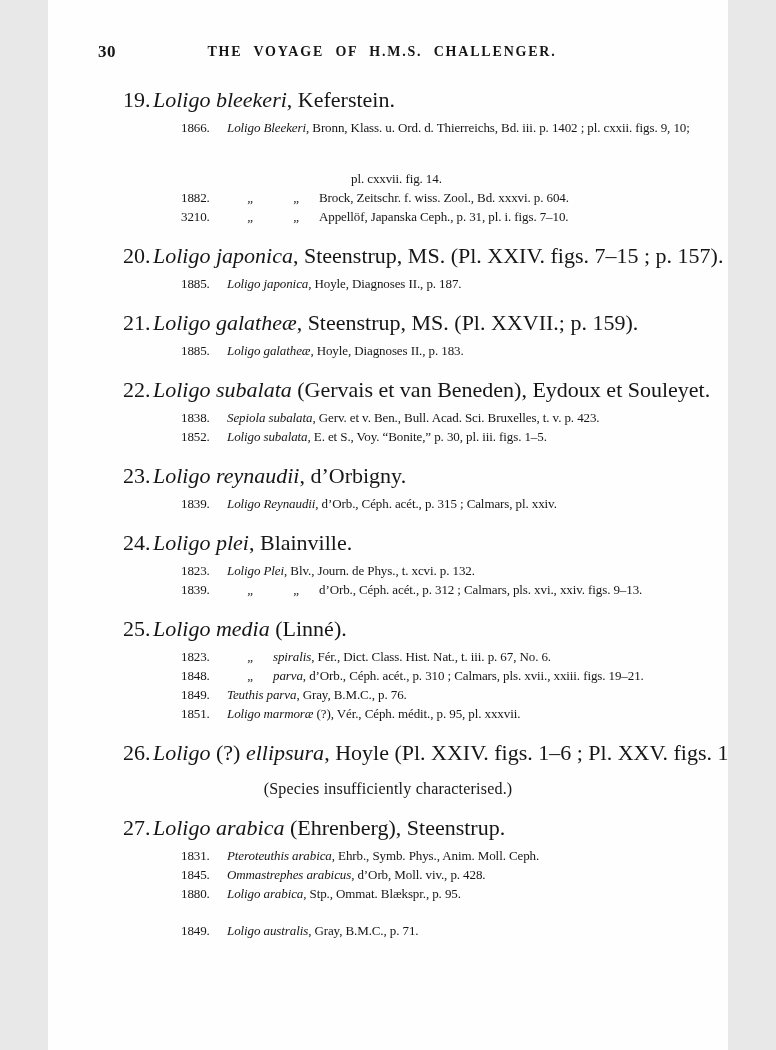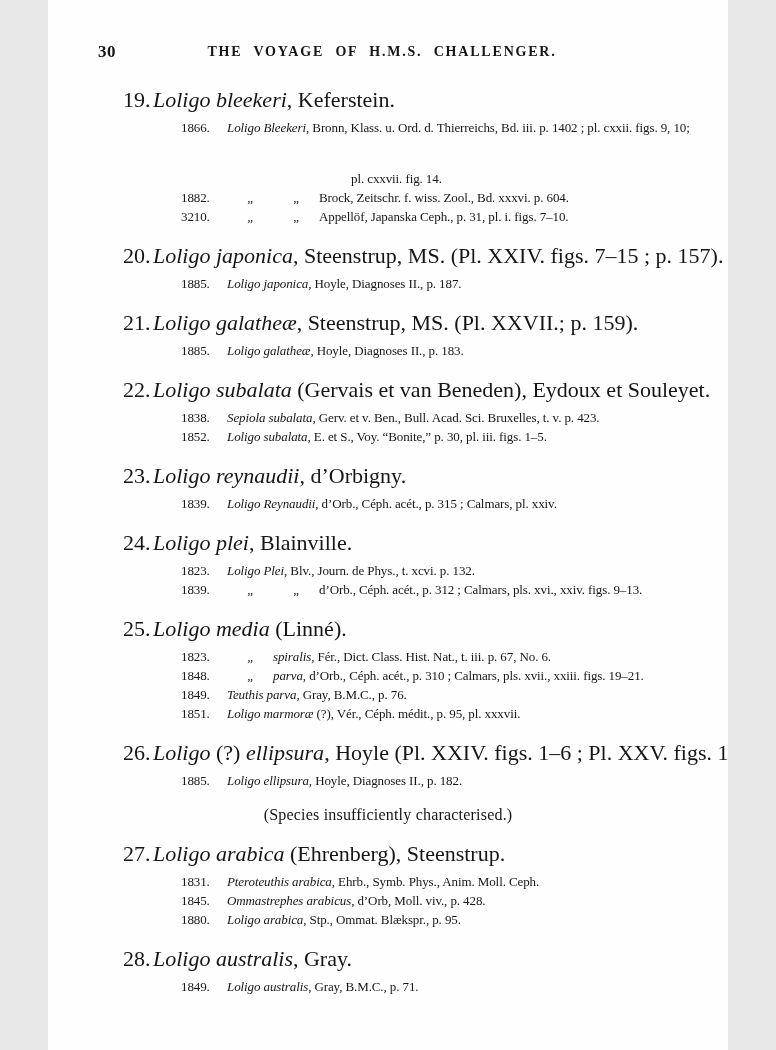--- a/index.html
+++ b/index.html
@@ -167,25 +167,20 @@
         <div class="cite">
           <span class="cite-year">1851.</span><span><span class="seg-i">Loligo marmoræ</span><span class="seg-r"> (?), Vér., Céph. médit., p. 95, pl. xxxvii.</span></span>
         </div>
       </div>
     </div>
 
     <div class="entry">
       <div class="entry-heading">
         <span class="entry-num">26.</span><span><span class="seg-i">Loligo</span><span class="seg-r"> (?) </span><span class="seg-i">ellipsura</span><span class="seg-r">, Hoyle (Pl. XXIV. figs. 1–6 ; Pl. XXV. figs. 11–15 ; p. 160).</span></span>
       </div>
-      <div class="cites">
-        <div class="cite">
-          <span class="cite-year">1885.</span><span><span class="seg-i">Loligo ellipsura</span><span class="seg-r">, Hoyle, Diagnoses II., p. 182.</span></span>
-        </div>
-      </div>
     </div>
 
     <div class="note">(Species insufficiently characterised.)</div>
 
     <div class="entry">
       <div class="entry-heading">
         <span class="entry-num">27.</span><span><span class="seg-i">Loligo arabica</span><span class="seg-r"> (Ehrenberg), Steenstrup.</span></span>
       </div>
       <div class="cites">
         <div class="cite">
@@ -194,23 +189,20 @@
         <div class="cite">
           <span class="cite-year">1845.</span><span><span class="seg-i">Ommastrephes arabicus</span><span class="seg-r">, d’Orb, Moll. viv., p. 428.</span></span>
         </div>
         <div class="cite">
           <span class="cite-year">1880.</span><span><span class="seg-i">Loligo arabica</span><span class="seg-r">, Stp., Ommat. Blækspr., p. 95.</span></span>
         </div>
       </div>
     </div>
 
     <div class="entry">
-      <div class="entry-heading">
-        <span class="entry-num">28.</span><span><span class="seg-i">Loligo australis</span><span class="seg-r">, Gray.</span></span>
-      </div>
       <div class="cites">
         <div class="cite">
           <span class="cite-year">1849.</span><span><span class="seg-i">Loligo australis</span><span class="seg-r">, Gray, B.M.C., p. 71.</span></span>
         </div>
       </div>
     </div>
 
   </div>
 </div>
 

